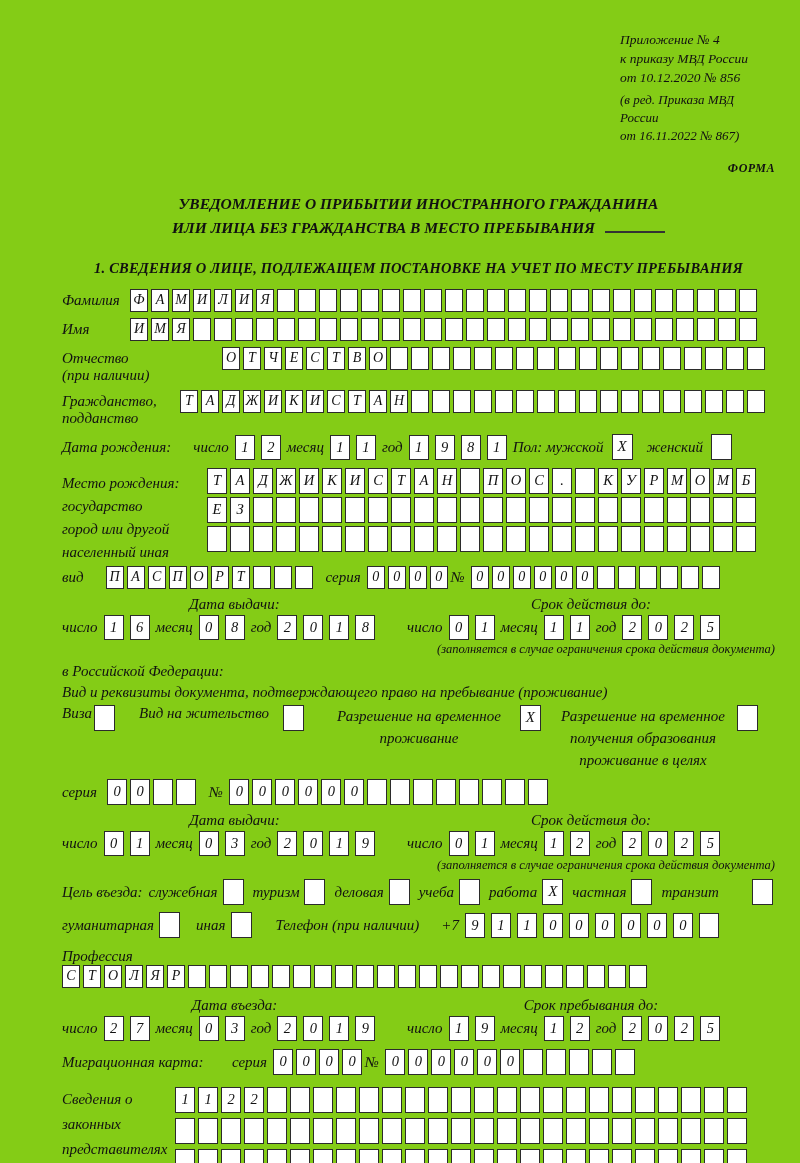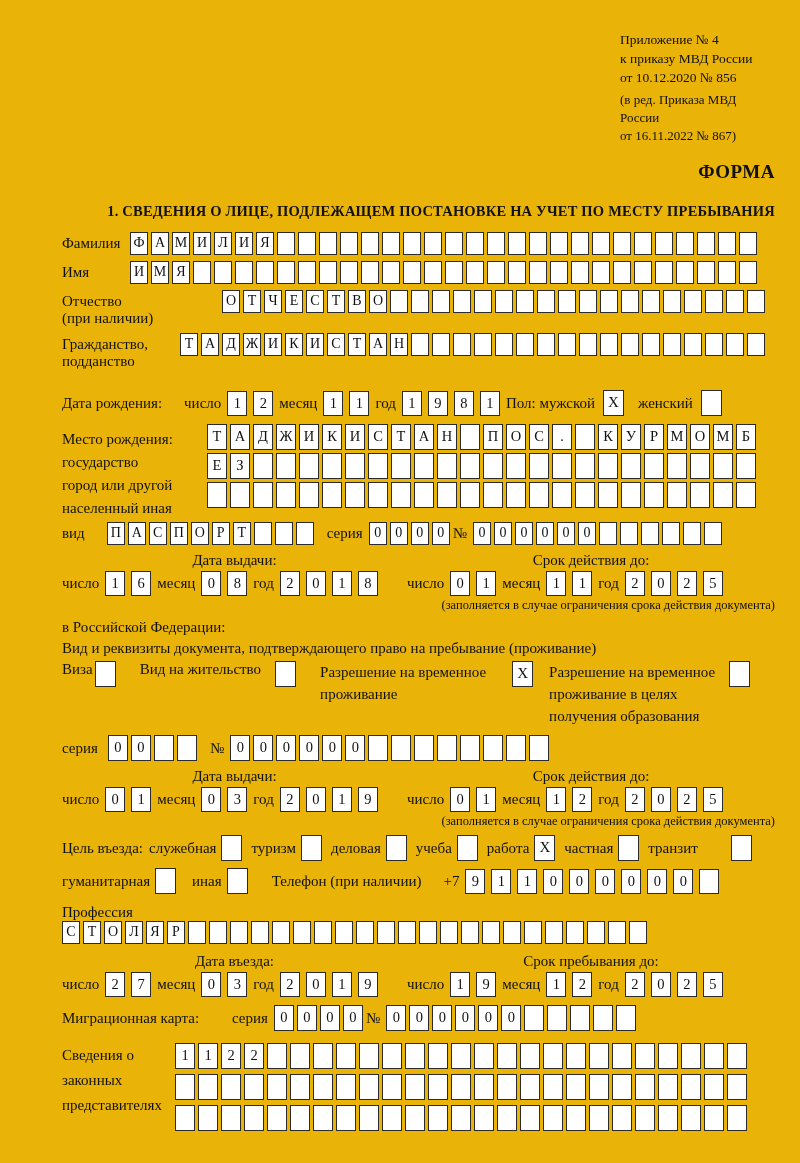--- a/index.html
+++ b/index.html
@@ -1,25 +1,25 @@
 <!DOCTYPE html>
 <html><head>
 <meta charset="utf-8">
 <style>
   html,body{margin:0;padding:0;background:#fff;}
   body{font-family:"Liberation Serif","DejaVu Serif",serif;color:#111;}
-  .page{position:relative;width:800px;height:1163px;background:#eab308;overflow:hidden;}
+  .page{position:relative;width:800px;height:1163px;background:#84cc16;overflow:hidden;font-style:italic;}
   .content{padding:30px 25px 0 62px;}
   
   .appendix{margin-left:558px;font-size:13.5px;line-height:19px;}
   .amend{margin-top:4px;font-size:13px;line-height:18px;}
-  .forma{margin-top:16px;text-align:right;font-weight:bold;font-size:19px;letter-spacing:.5px;}
+  .forma{margin-top:16px;text-align:right;font-weight:bold;font-size:12px;letter-spacing:.5px;}
   .title{margin-top:16px;text-align:center;font-weight:bold;font-size:15.5px;line-height:24px;}
   .blank{display:inline-block;width:60px;border-bottom:2px solid #333;height:14px;margin-left:10px;}
-  .sec1{margin-top:20px;text-align:right;font-weight:bold;font-size:14.5px;letter-spacing:.2px;}
+  .sec1{margin-top:20px;text-align:center;font-weight:bold;font-size:14.5px;letter-spacing:.2px;}
   .formbody{margin-top:12px;font-size:15px;}
   
   .frow{display:flex;align-items:flex-start;margin-bottom:6px;}
   .lbl{flex:none;padding-top:3px;}
   .w68{width:68px;}.w160{width:160px;}.w118{width:118px;}.w145{width:145px;}.w81{width:81px;}.w113{width:113px;}
   .cellrow{display:flex;flex-wrap:nowrap;}
   .cell{display:inline-block;box-sizing:border-box;flex:none;width:18px;height:23px;border:1.7px solid #2b2b2b;margin-right:3px;text-align:center;font-size:14px;line-height:20px;background:#fff;}
   .cell.lg{width:20px;height:26px;margin-right:3px;line-height:23px;font-size:14.5px;}
   .cell.dt{width:20px;height:25px;margin-right:6px;line-height:22px;font-size:14.5px;}
   .cbx{display:inline-block;box-sizing:border-box;flex:none;width:21px;height:26px;border:1.7px solid #2b2b2b;text-align:center;font-size:15px;line-height:23px;background:#fff;}
@@ -28,21 +28,21 @@
   .dheads{display:flex;font-size:15px;margin-bottom:2px;}
   .dh-left{width:345px;text-align:center;}
   .dh-right{flex:1;text-align:center;}
   .dcols{display:flex;align-items:center;margin-bottom:2px;}
   .dleft{width:345px;display:flex;align-items:center;}
   .dright{display:flex;align-items:center;}
   .dgl{margin-right:6px;}
   .note{font-size:12.5px;text-align:right;margin-bottom:6px;}
   .plain{margin-bottom:4px;}
   .visa-row{display:flex;align-items:flex-start;margin:4px 0 8px 0;}
-  .optlbl{line-height:22px;}
+  .optlbl{text-align:center;line-height:22px;}
   .ck-gap{margin-left:8px;}
   .purpose{display:flex;align-items:center;margin-bottom:7px;flex-wrap:nowrap;}
   .pitem{display:flex;align-items:center;margin-right:9px;}
   .pitem .cbx{margin-left:5px;}
   .mleft100{}
 </style>
 </head>
 <body>
 
 <div class="page">
@@ -53,20 +53,24 @@
     <div>к приказу МВД России</div>
     <div>от 10.12.2020 № 856</div>
     <div class="amend">
       <div>(в ред. Приказа МВД России</div>
       <div>от 16.11.2022 № 867)</div>
     </div>
   </div>
 
   <div class="forma">ФОРМА</div>
 
+  <div class="title">
+    <div>УВЕДОМЛЕНИЕ О ПРИБЫТИИ ИНОСТРАННОГО ГРАЖДАНИНА</div>
+    <div><span>ИЛИ ЛИЦА БЕЗ ГРАЖДАНСТВА В МЕСТО ПРЕБЫВАНИЯ</span><span class="blank"></span></div>
+  </div>
 
   <div class="sec1">1. СВЕДЕНИЯ О ЛИЦЕ, ПОДЛЕЖАЩЕМ ПОСТАНОВКЕ НА УЧЕТ ПО МЕСТУ ПРЕБЫВАНИЯ</div>
 
   <div class="formbody">
 
     <div class="frow">
       <div class="lbl w68">Фамилия</div>
       <div class="cellrow">
             <span class="cell">Ф</span>
             <span class="cell">А</span>
@@ -202,21 +206,21 @@
             <span class="cell"></span>
             <span class="cell"></span>
             <span class="cell"></span>
             <span class="cell"></span>
             <span class="cell"></span>
             <span class="cell"></span>
             <span class="cell"></span>
           </div>
     </div>
 
-    <div class="frow inline" style="margin-bottom:8px;margin-top:20px;">
+    <div class="frow inline" style="margin-bottom:8px;margin-top:7px;">
       <span>Дата рождения:</span>
       <span class="sp22"></span>
       <span class="dgl">число</span>
       <span class="cellrow">
             <span class="cell dt">1</span>
             <span class="cell dt">2</span>
           </span>
       <span class="dgl">месяц</span>
       <span class="cellrow">
             <span class="cell dt">1</span>
@@ -427,22 +431,22 @@
       <div class="inline" style="align-items:flex-start;margin-left:24px;">
         <div class="optlbl" style="width:182px;">
           <div>Разрешение на временное</div>
           <div>проживание</div>
         </div>
         <span class="cbx" style="margin-left:10px;">X</span>
       </div>
       <div class="inline" style="align-items:flex-start;margin-left:16px;">
         <div class="optlbl" style="width:172px;">
           <div>Разрешение на временное</div>
+          <div>получения образования</div>
           <div>проживание в целях</div>
-          <div>получения образования</div>
         </div>
         <span class="cbx" style="margin-left:8px;"></span>
       </div>
     </div>
 
     <div class="frow inline" style="margin-bottom:7px;">
       <span>серия</span>
       <span class="sp10"></span>
       <span class="cellrow">
             <span class="cell lg">0</span>

